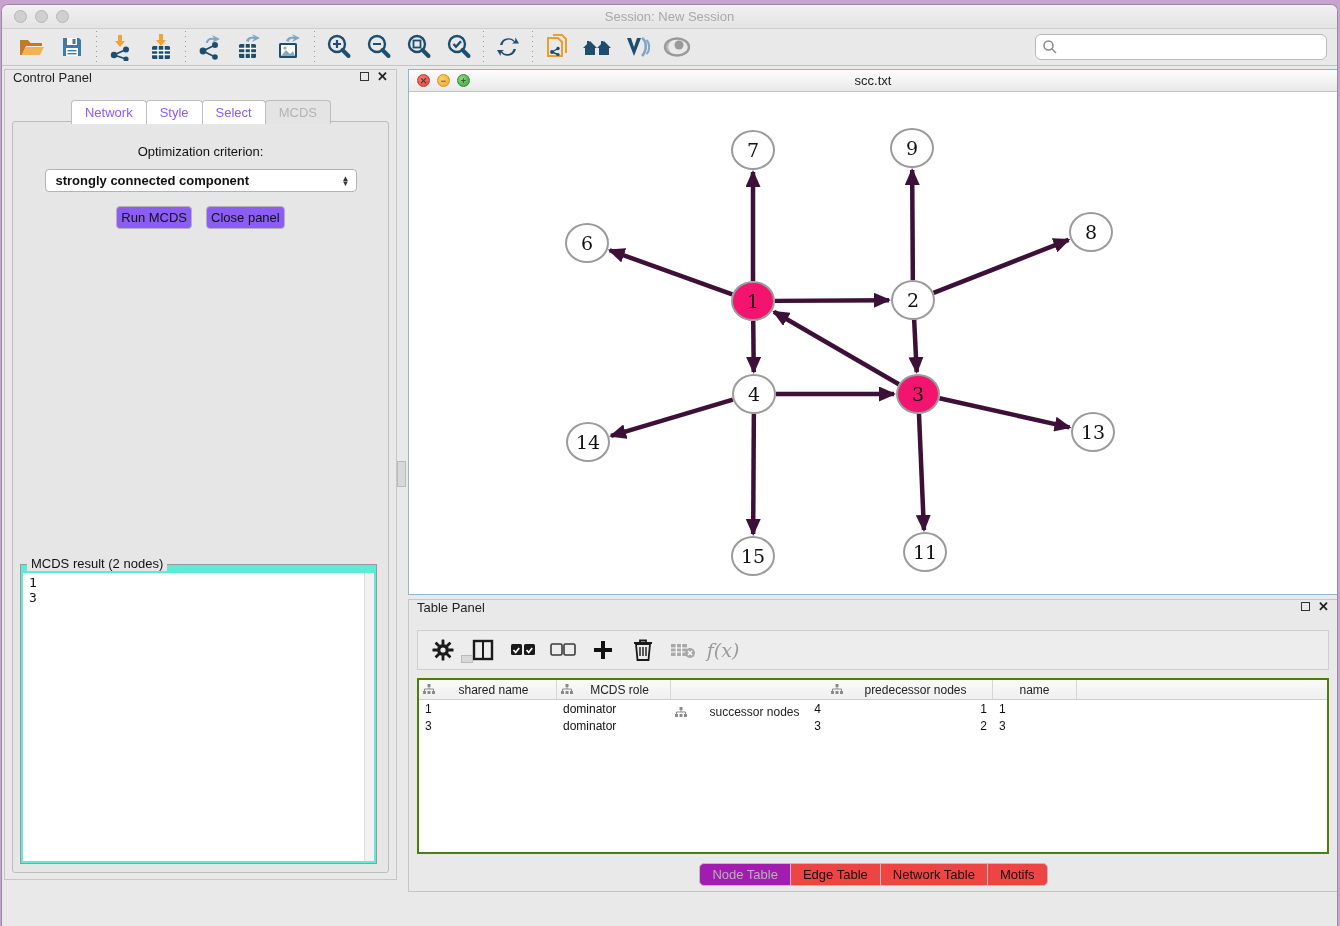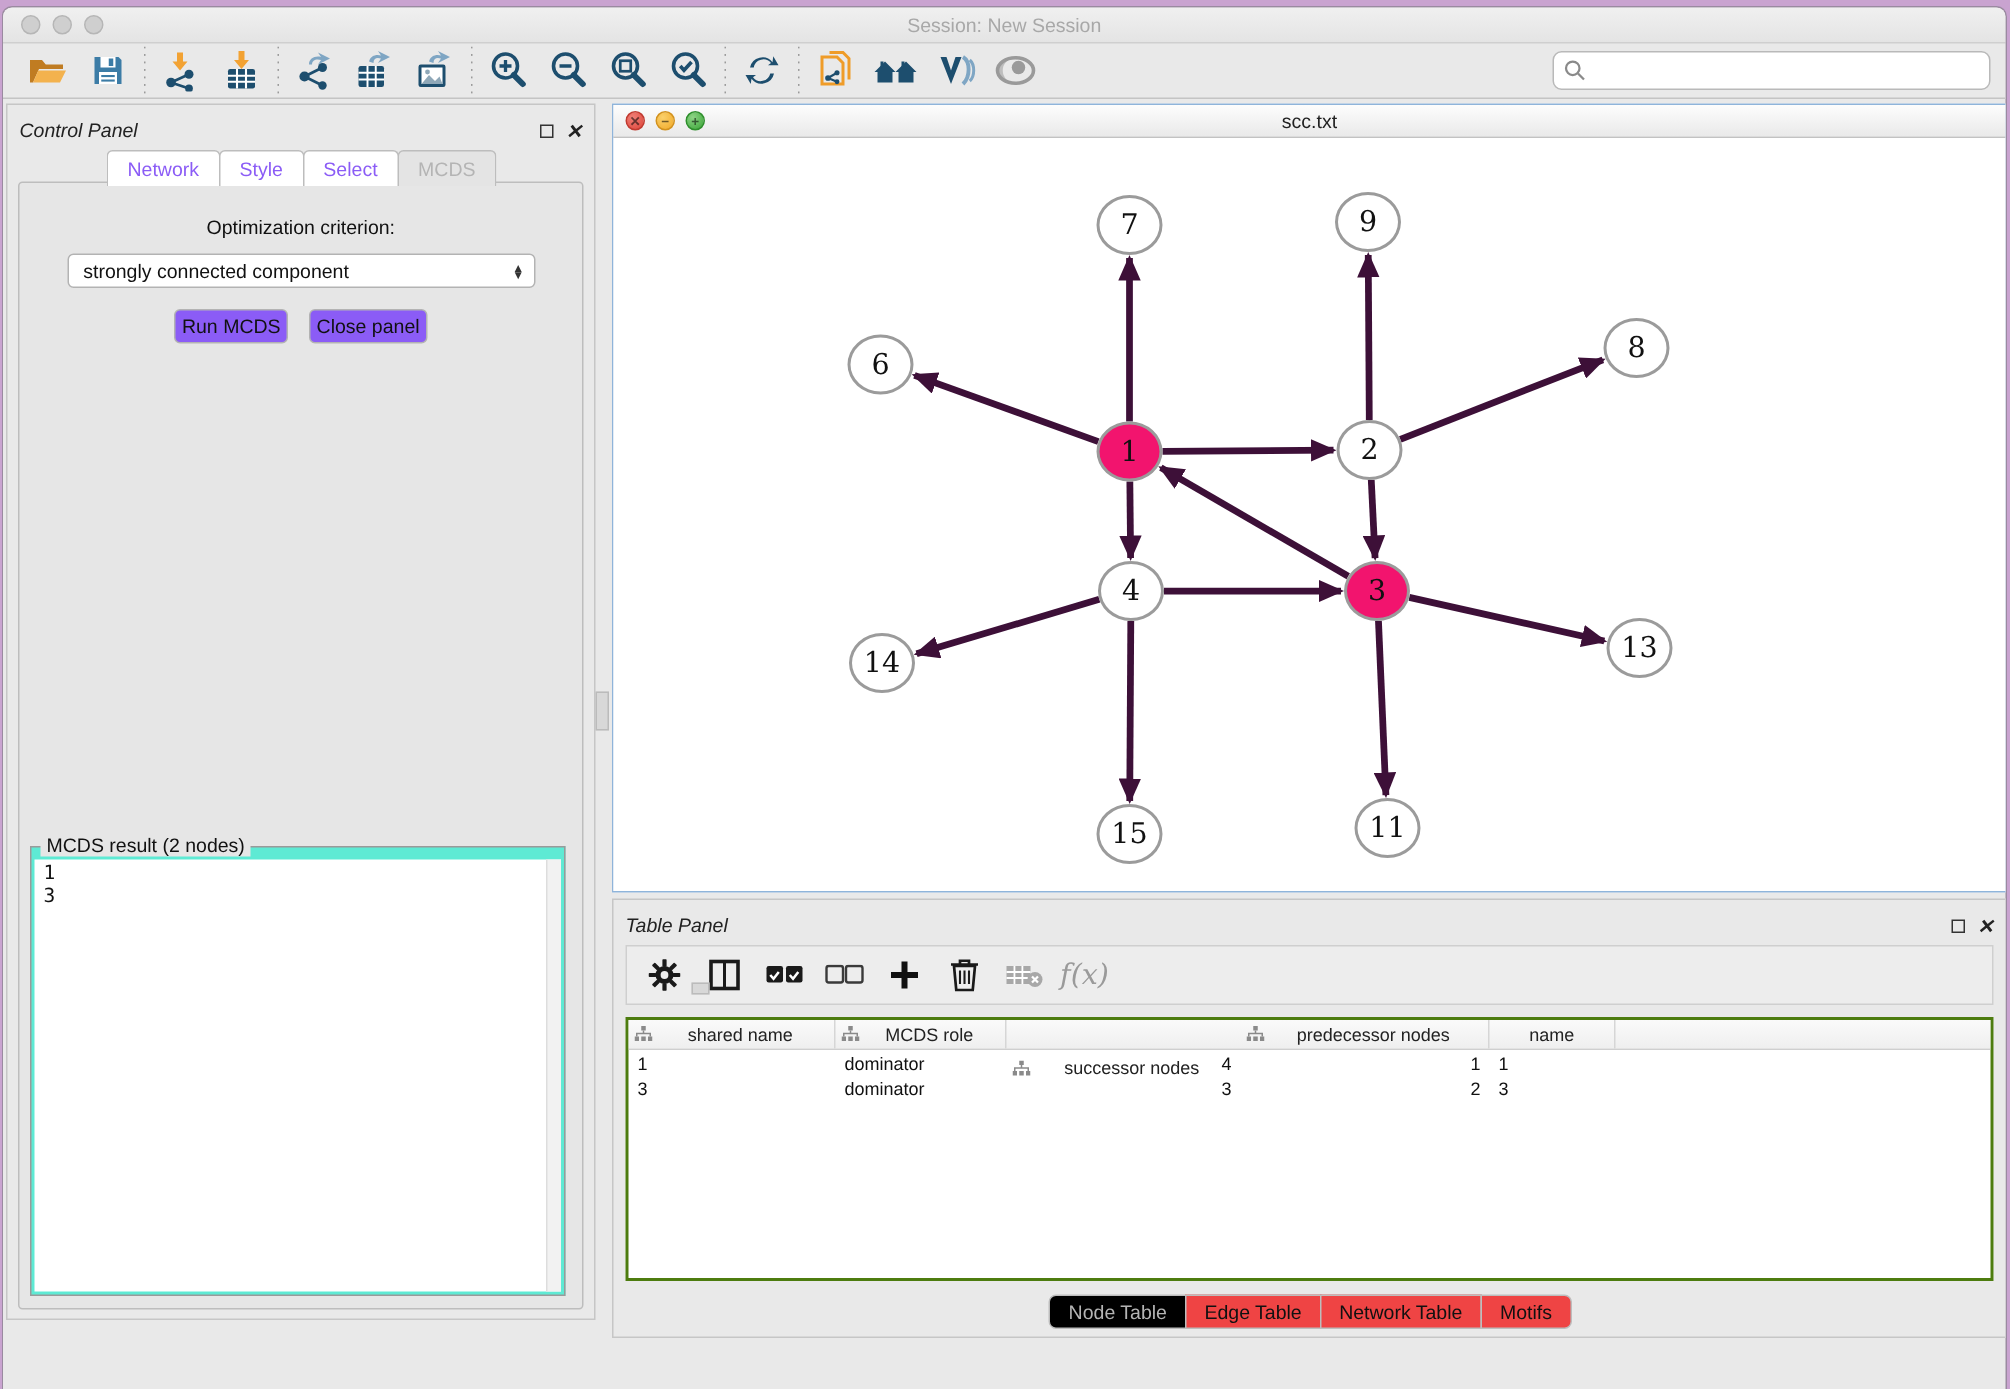--- a/index.html
+++ b/index.html
@@ -29,37 +29,37 @@
   .search-wrap { margin-left:auto; position:relative; }
   .search-input { width:292px; height:26px; border:1px solid #b9b9b9;
     border-radius:6px; background:#fff; padding:0 8px 0 26px; font-size:13px; outline:none; }
   .search-icon { position:absolute; left:7px; top:5px; }
 
   .main { position:absolute; top:62px; bottom:0; left:0; right:0; }
 
   
   .control-panel { position:absolute; left:2px; top:2px; width:393px; bottom:46px;
     background:#e9e9e9; border:1px solid #c6c6c6; }
-  .panel-head { height:24px; display:flex; align-items:flex-end;
-    padding:0 8px; font-size:13px; color:#222;font-style:italic; }
+  .panel-head { height:24px; display:flex; align-items:flex-start;
+    padding:0 8px; font-size:13px; color:#222; }
   .panel-head .sp { flex:1; }
   .wctl { display:flex; gap:8px; align-items:center; }
   .wctl .float { width:9px; height:9px; border:1.6px solid #333; }
   .wctl .close { font-size:13px; font-weight:bold; color:#222; line-height:1; }
   .cp-tabs { display:flex; justify-content:center; margin-top:6px; position:relative; z-index:2; }
   .cp-tab { border:1px solid #bdbdbd; border-bottom:none; background:#fff;
     padding:4px 13px; font-size:13px; color:#8b5cf6; border-radius:4px 4px 0 0; margin-right:-1px; }
   .cp-tab.active { background:#e4e4e4; color:#b4b4b4; }
   .cp-body { position:absolute; left:7px; right:7px; top:52px; bottom:6px;
     border:1px solid #bdbdbd; border-radius:3px; background:#e6e6e6; margin-top:-1px; }
   .opt-label { text-align:center; margin-top:22px; font-size:13px; color:#111; }
   .dropdown { margin:10px auto 0; width:312px; height:23px; background:#fff;
     border:1px solid #b3b3b3; border-radius:4px; display:flex; align-items:center;
     padding:0 6px 0 10px; font-size:13px; color:#111; }
-  .dropdown .val { flex:1; }
+  .dropdown .val { flex:1;font-weight:bold; }
   .stepper { display:flex; flex-direction:column; line-height:5px; font-size:8px; color:#333; }
   .cp-buttons { display:flex; justify-content:center; gap:14px; margin-top:14px; }
   .btn { background:#8b5cf6; border:1px solid #b3b3b3; border-radius:4px;
     padding:3px 4px; font-size:13px; color:#111; }
   .result-box { position:absolute; left:7px; right:11px; bottom:8px; top:442px;
     border:1px solid #9a9a9a; background:#5eead4; }
   .result-legend { position:absolute; top:-9px; left:6px; background:#e6e6e6;
     padding:0 4px; font-size:13px; color:#111; }
   .result-text { position:absolute; inset:8px 2px 2px 2px; background:#fff;
     font-family:"DejaVu Sans Mono", monospace; font-size:13px; color:#111;
@@ -112,21 +112,21 @@
   .th .th-label { flex:1; text-align:center; }
   .trow { display:flex; height:17px; }
   .td { padding:0 6px; display:flex; align-items:center; color:#111; }
   .td.num { justify-content:flex-end; }
   .tp-tabs { position:absolute; bottom:5px; left:0; right:0; display:flex;
     justify-content:center; }
   .tp-tab { border:1px solid #bdbdbd; background:#ef4444; padding:3px 12px;
     font-size:13px; color:#111; margin-right:-1px; }
   .tp-tab:first-child { border-radius:5px 0 0 5px; }
   .tp-tab:last-child { border-radius:0 5px 5px 0; }
-  .tp-tab.active { background:#000000; color:#b4b4b4; }
+  .tp-tab.active { background:#a21caf; color:#b4b4b4; }
 
   
   .status-bar { position:absolute; left:0; right:0; bottom:0; height:34px;
     background:#e9e9e9; border-top:1px solid #c4c4c4; display:flex;
     align-items:center; padding:0 10px; }
   .sb-list-btn { width:30px; height:24px; background:#f5f5f5; border:1px solid #b9b9b9;
     display:flex; align-items:center; justify-content:center; }
   .memory-btn { margin-left:auto; height:24px; background:#f5f5f5;
     border:1px solid #b9b9b9; border-radius:3px; display:flex; align-items:center;
     gap:5px; padding:0 9px; font-size:12px; color:#111; }

